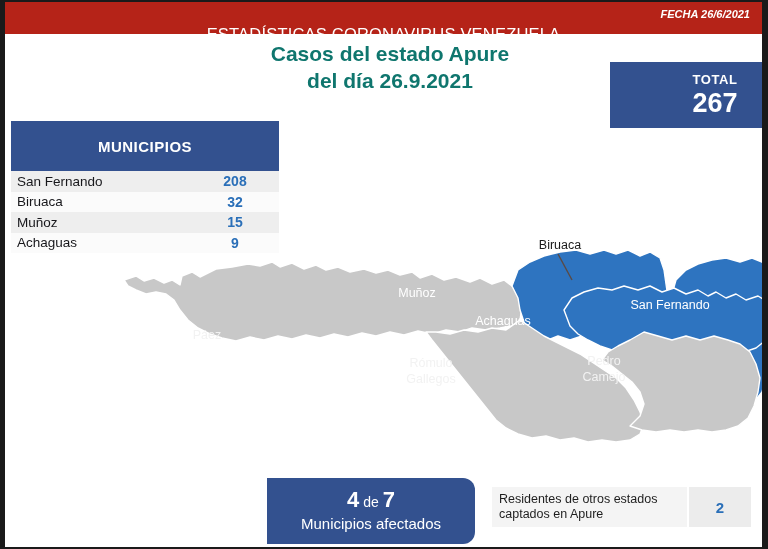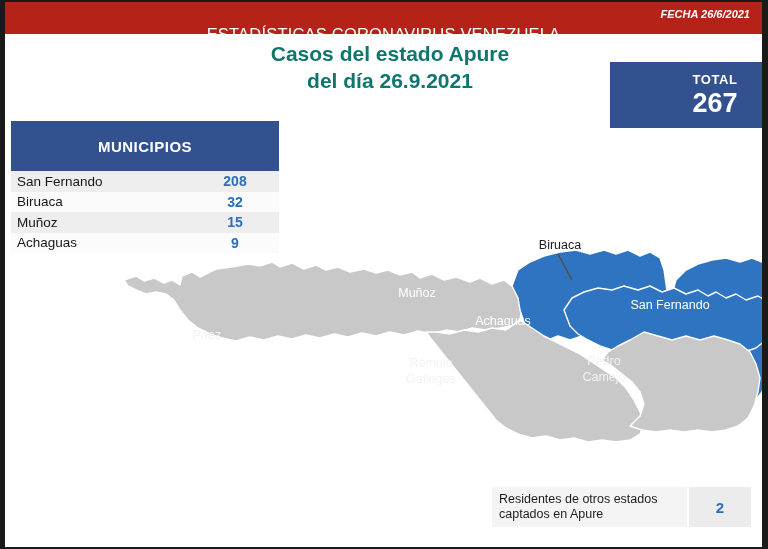--- a/index.html
+++ b/index.html
@@ -211,20 +211,26 @@
     <span class="mlabel" style="left:262px;top:50px;width:70px;">Muñoz</span>
     <span class="mlabel" style="left:338px;top:78px;width:90px;">Achaguas</span>
     <span class="mlabel dark" style="left:395px;top:2px;width:90px;">Biruaca</span>
     <span class="mlabel" style="left:490px;top:62px;width:120px;">San Fernando</span>
     <span class="mlabel gray" style="left:264px;top:120px;width:94px;">Rómulo</span>
     <span class="mlabel gray" style="left:264px;top:136px;width:94px;">Gallegos</span>
     <span class="mlabel gray" style="left:438px;top:118px;width:92px;">Pedro</span>
     <span class="mlabel gray" style="left:438px;top:134px;width:92px;">Camejo</span>
   </div>
 
+  <div id="affected-box">
+    <div id="affected-line1">
+      <b>4</b><span> de </span><b>7</b>
+    </div>
+    <div id="affected-line2">Municipios afectados</div>
+  </div>
 
   <div id="residents-box">
     <div id="residents-text">
       <span>
         <span>Residentes de otros estados</span><br>
         <span>captados en Apure</span>
       </span>
     </div>
     <div id="residents-value">2</div>
   </div>

